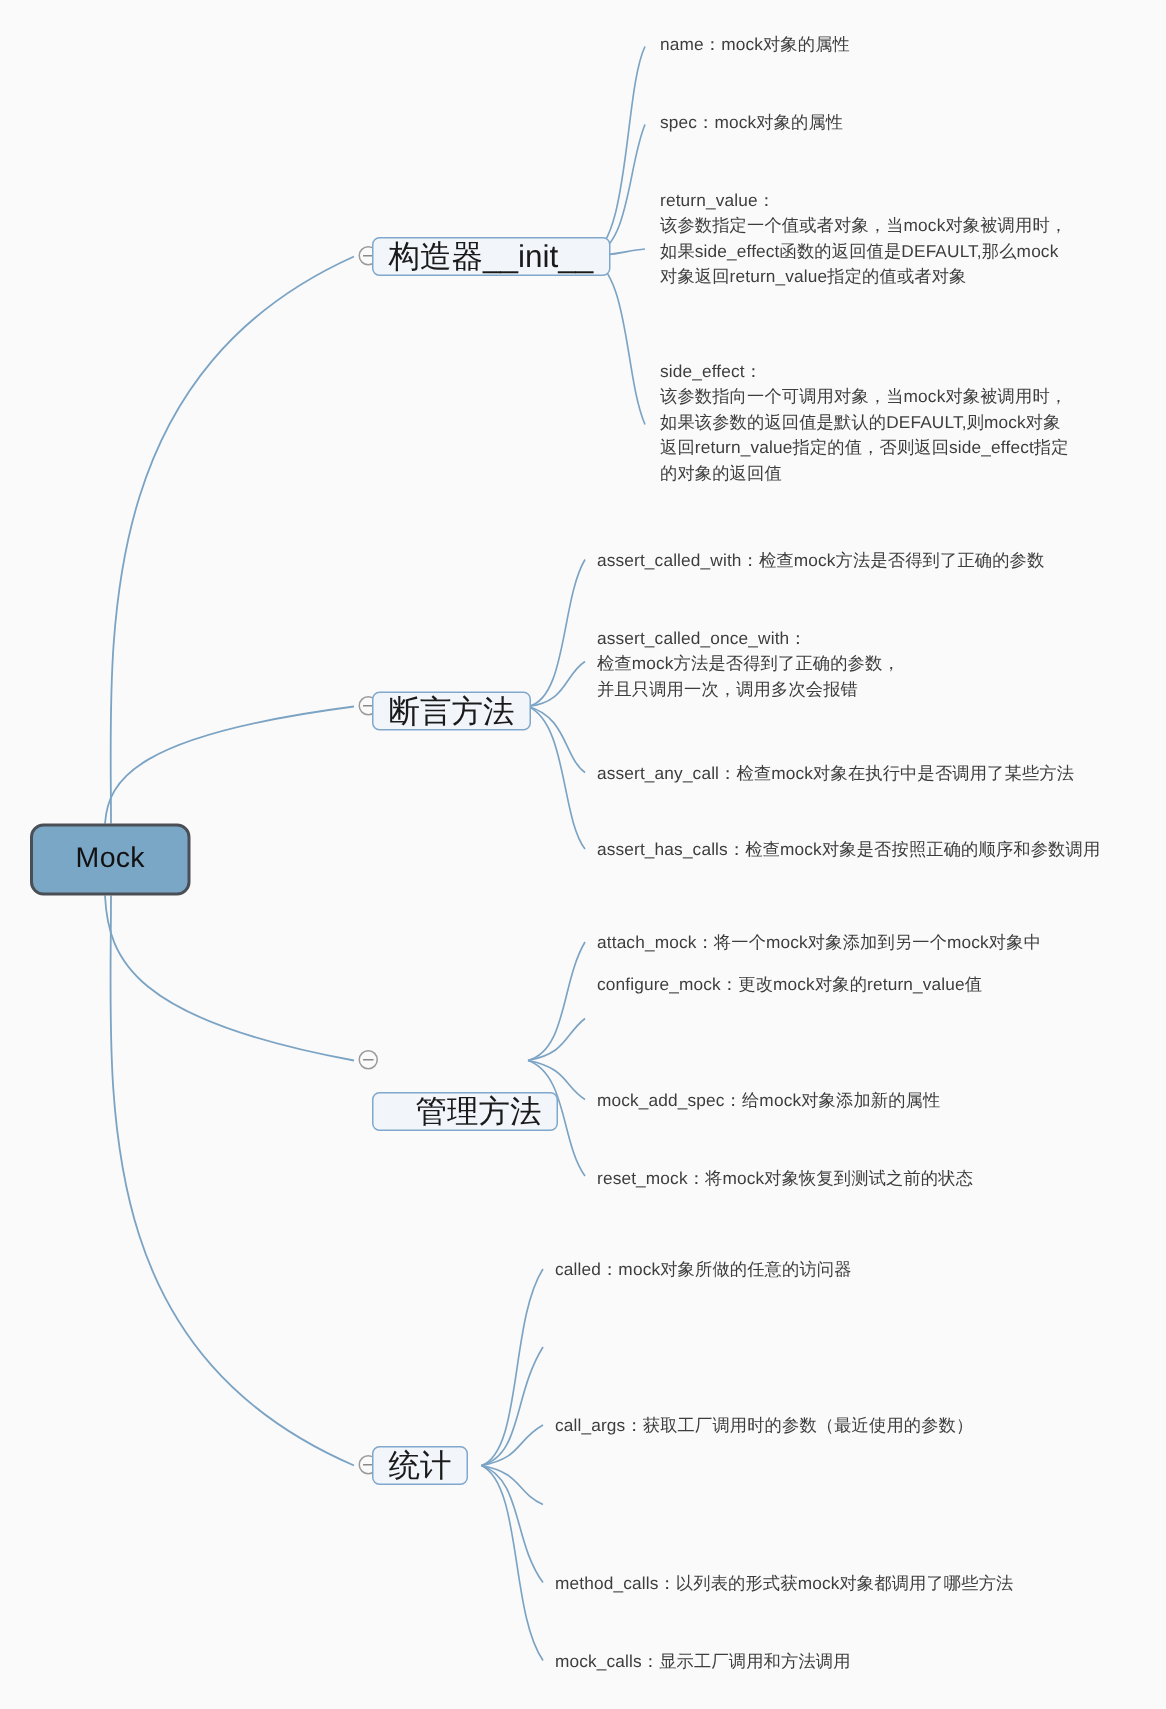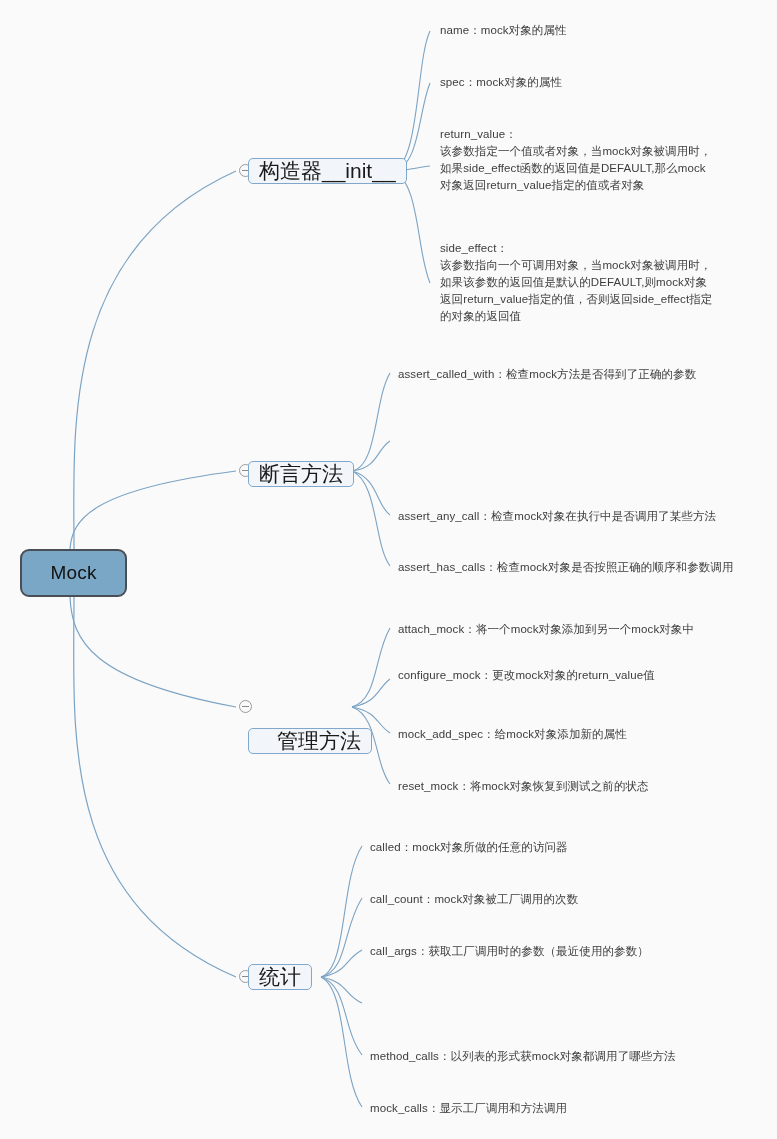--- a/index.html
+++ b/index.html
@@ -144,35 +144,37 @@
 该参数指向一个可调用对象，当mock对象被调用时，
 如果该参数的返回值是默认的DEFAULT,则mock对象
 返回return_value指定的值，否则返回side_effect指定
 的对象的返回值</div>
 
   <div class="collapse-icon" style="left:239px; top:464px;"></div>
   <div class="branch-node" style="left:248px; top:461px;text-align:center;">
     <span>断言方法</span>
   </div>
   <div class="leaf" style="left:398px; top:366px; width:375px;">assert_called_with：检查mock方法是否得到了正确的参数</div>
+  <div class="leaf" style="left:398px; top:418px; width:375px;">assert_called_once_with：
+检查mock方法是否得到了正确的参数，
+并且只调用一次，调用多次会报错</div>
   <div class="leaf" style="left:398px; top:508px; width:375px;">assert_any_call：检查mock对象在执行中是否调用了某些方法</div>
   <div class="leaf" style="left:398px; top:559px; width:379px;">assert_has_calls：检查mock对象是否按照正确的顺序和参数调用</div>
 
   <div class="collapse-icon" style="left:239px; top:700px;"></div>
   <div class="branch-node" style="left:248px; top:728px;padding-left:28px;">
     <span>管理方法</span>
   </div>
   <div class="leaf" style="left:398px; top:621px; width:375px;">attach_mock：将一个mock对象添加到另一个mock对象中</div>
-  <div class="leaf" style="left:398px; top:667px; width:375px;">configure_mock：更改mock对象的return_value值</div>
+  <div class="leaf" style="left:398px; top:649px; width:375px;">configure_mock：更改mock对象的return_value值</div>
   <div class="leaf" style="left:398px; top:726px; width:375px;">mock_add_spec：给mock对象添加新的属性</div>
   <div class="leaf" style="left:398px; top:778px; width:375px;">reset_mock：将mock对象恢复到测试之前的状态</div>
 
   <div class="collapse-icon" style="left:239px; top:970px;"></div>
   <div class="branch-node" style="left:248px; top:964px;">
     <span>统计</span>
   </div>
   <div class="leaf" style="left:370px; top:839px; width:400px;">called：mock对象所做的任意的访问器</div>
-  <div class="leaf" style="left:370px; top:891px; width:400px;">call_count：mock对象被工厂调用的次数</div>
   <div class="leaf" style="left:370px; top:943px; width:400px;">call_args：获取工厂调用时的参数（最近使用的参数）</div>
   <div class="leaf" style="left:370px; top:1048px; width:400px;">method_calls：以列表的形式获mock对象都调用了哪些方法</div>
   <div class="leaf" style="left:370px; top:1100px; width:400px;">mock_calls：显示工厂调用和方法调用</div>
 
 </div>
 
 </body></html>

